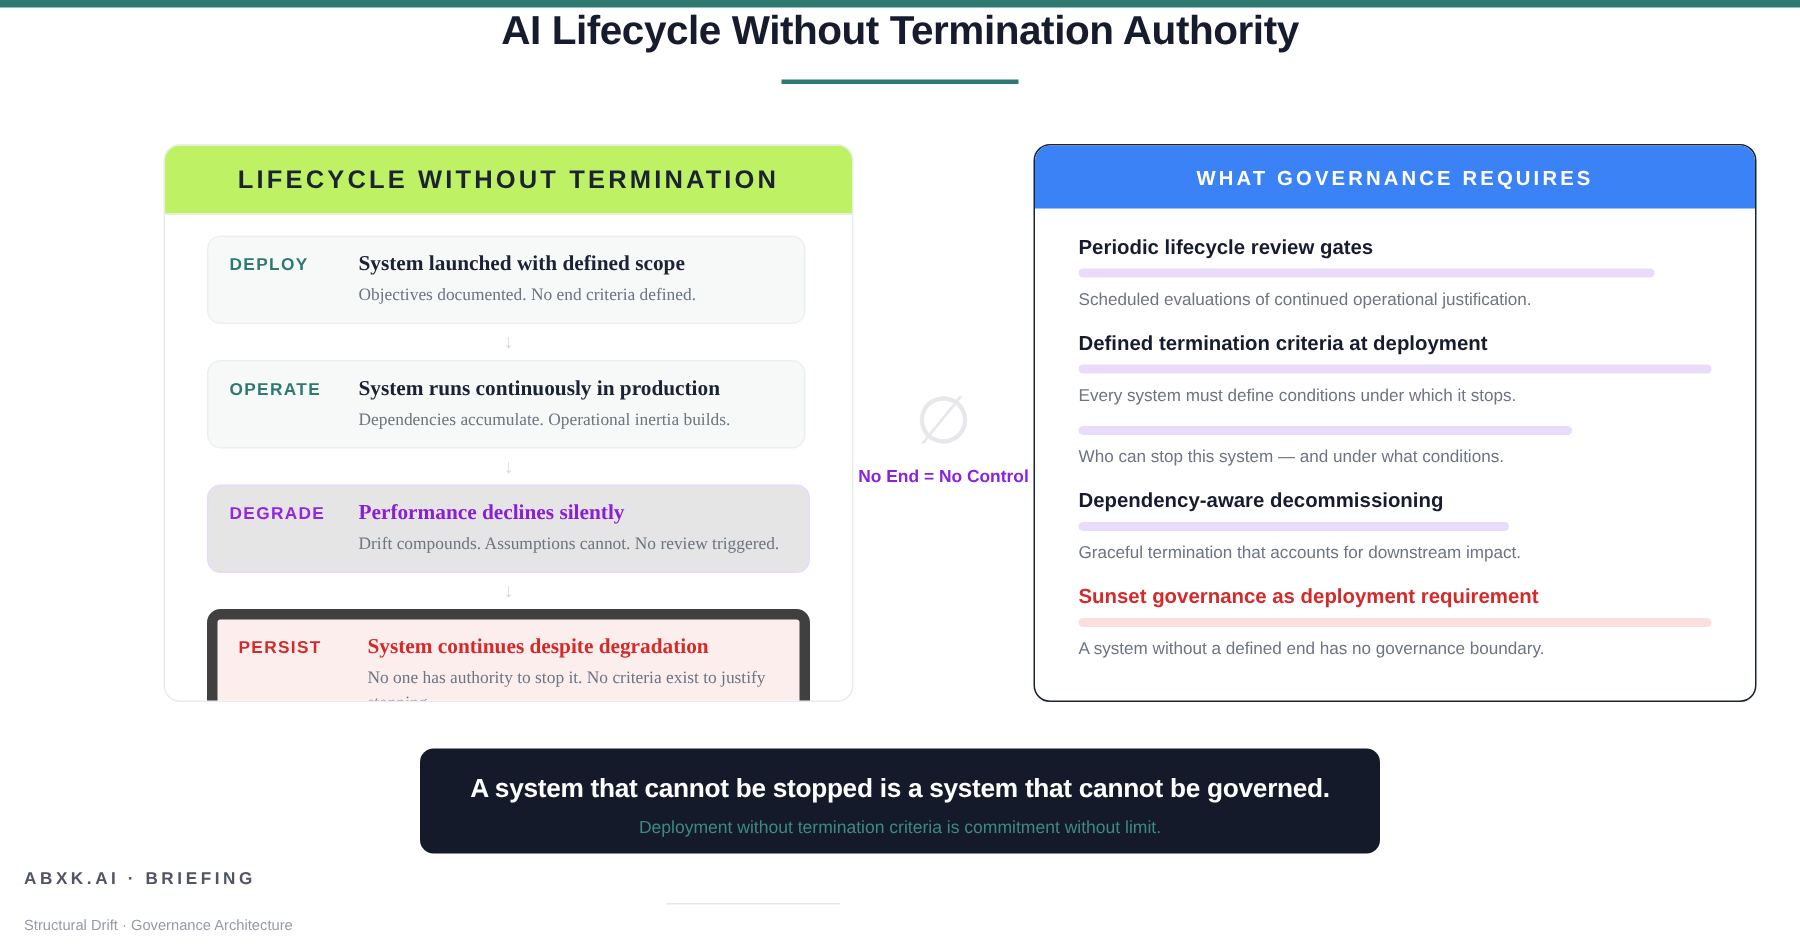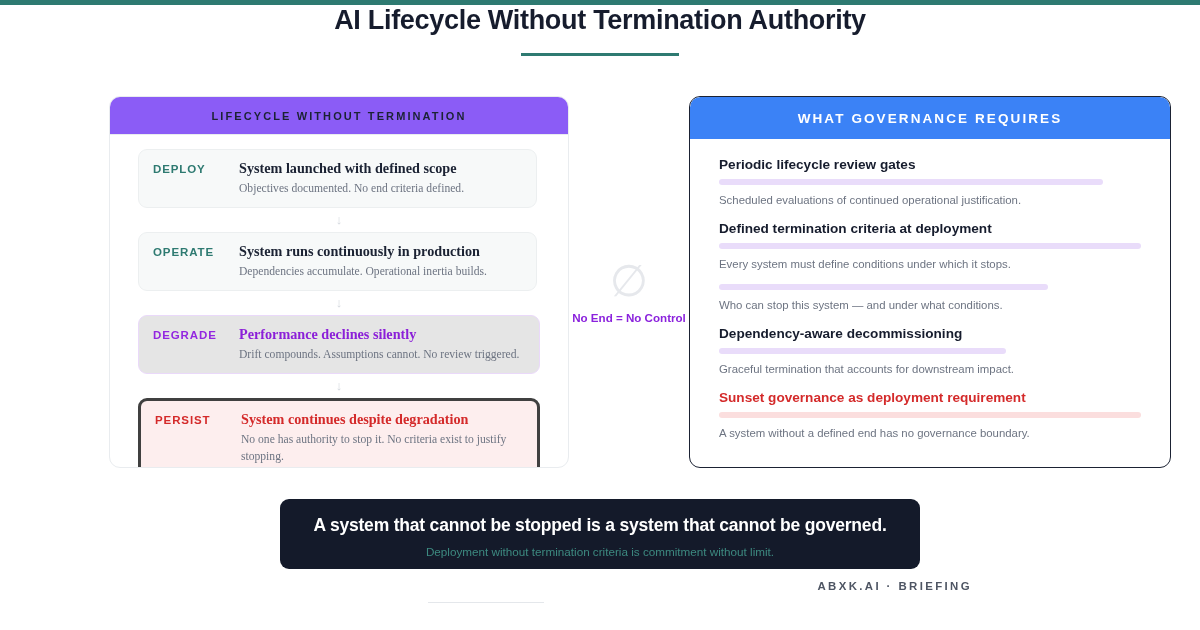--- a/index.html
+++ b/index.html
@@ -39,25 +39,25 @@
 
   
   .panel-left {
     border: 1px solid #e9ecef;
     border-radius: 11px;
     background: #ffffff;
     overflow: hidden;
     height: 372px;
   }
   .panel-left-head {
-    background: #8b5cf6;
+    background: #bef264;
     border-bottom: 1px solid #e9ecef;
     text-align: center;
     padding: 13px 0 12px;
-    font-size: 11px;
+    font-size: 17px;
     font-weight: bold;
     letter-spacing: 2.1px;
     color: #1b2233;
   }
   .stages { padding: 14px 28px 0 28px; }
   .stage {
     border-radius: 9px;
     padding: 9px 14px 10px 14px;
     display: flex;
     align-items: baseline;
@@ -78,21 +78,21 @@
   .stage.deploy .stage-tag, .stage.operate .stage-tag { color: #2e7a71; }
   .stage.deploy .stage-title, .stage.operate .stage-title { color: #1b2233; }
 
   .stage.degrade {
     background: #e5e5e5; border: 1px solid #ead9fa;
   }
   .stage.degrade .stage-tag   { color: #9327e0; }
   .stage.degrade .stage-title { color: #8b1fd8; }
 
   .stage.persist {
-    background: #fdeeee; border: 3px solid #404040;
+    background: #fdeeee; border: 7px solid #404040;
   }
   .stage.persist .stage-tag   { color: #d42a2a; }
   .stage.persist .stage-title { color: #d42a2a; }
 
   .connector {
     text-align: center; color: #d4d8de; font-size: 13px;
     line-height: 14px; height: 14px; margin: 5px 0 5px 0;
   }
 
   
@@ -139,21 +139,21 @@
     background: #141a2a; border-radius: 9px;
     text-align: center;
     padding-top: 16px;
   }
   .quote-main {
     color: #ffffff; font-size: 17.5px; font-weight: bold; letter-spacing: -0.2px;
   }
   .quote-sub { color: #3d8a80; font-size: 11.7px; margin-top: 9px; }
 
   
-  .footer { position: absolute; top: 575px; left: 0; width: 972px; text-align: right; }
+  .footer { position: absolute; top: 575px; left: 16px; width: 972px; text-align: left; }
   .footer-brand {
     font-size: 11.4px; font-weight: bold; letter-spacing: 2.4px; color: #4e5563;
   }
   .footer-rule {
     width: 116px; height: 1px; background: #e4e7eb; margin: 10px auto 0;
   }
   .footer-sub { font-size: 9.8px; color: #959ba6; margin-top: 9px; }
 </style>
 </head>
 <body>
@@ -272,15 +272,16 @@
   </div>
 
   <div class="quote">
     <div class="quote-main">A system that cannot be stopped is a system that cannot be governed.</div>
     <div class="quote-sub">Deployment without termination criteria is commitment without limit.</div>
   </div>
 
   <div class="footer">
     <div class="footer-brand">ABXK.AI · BRIEFING</div>
     <div class="footer-rule"></div>
+    <div class="footer-sub">Structural Drift · Governance Architecture</div>
   </div>
 
 </div>
 
 </body></html>

